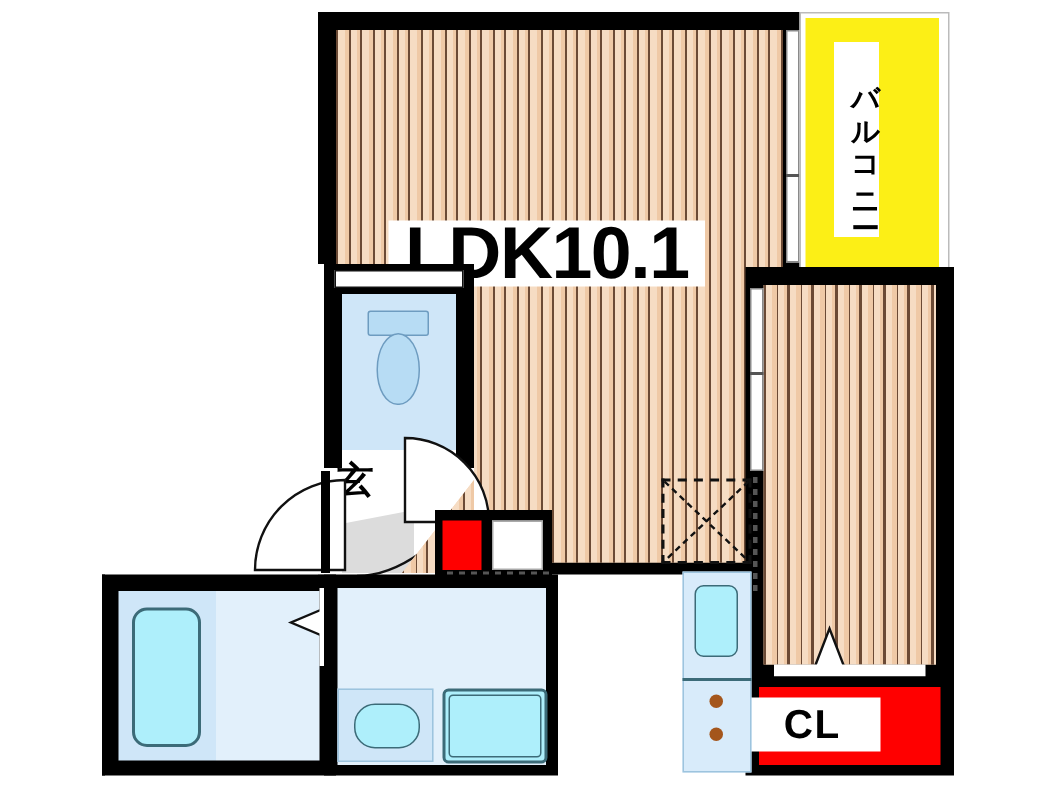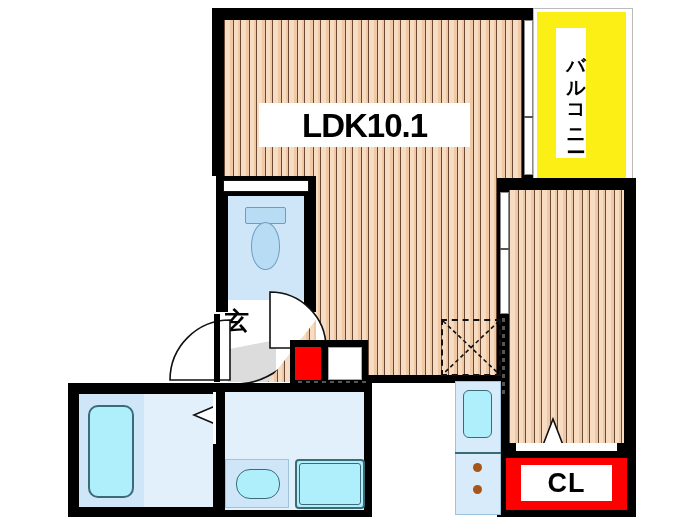--- a/index.html
+++ b/index.html
@@ -32,21 +32,21 @@
   .tilefloor{background:#D8EBFA;}
   .balcony{background:#FCEF16;}
   .redbox{background:#FF0000;}
   .whitebox{background:#FFFFFF;}
   .greybox{background:#DCDCDC;}
 
   
   .lbl{position:absolute;background:#ffffff;color:#000000;
        display:flex;align-items:center;justify-content:center;
        font-weight:bold;line-height:1;white-space:nowrap;box-sizing:border-box;}
-  .lbl-ldk{font-size:33px;letter-spacing:-1px;}
+  .lbl-ldk{font-size:49px;letter-spacing:-1px;margin-top:44px;}
   .lbl-yoshitsu{font-size:30px;letter-spacing:0px;}
   .lbl-cl{font-size:27px;letter-spacing:1px;}
   .lbl-gen{font-size:24px;background:transparent;font-weight:bold;}
   .lbl-balcony{font-size:19px;writing-mode:vertical-rl;text-orientation:upright;
                letter-spacing:3px;display:flex;align-items:flex-start;justify-content:center;
                padding-top:2px;}
 
   
   .tub{background:#AEEFFB;border:2px solid #3C6B78;border-radius:10px;}
   .sinkround{background:#AEEFFB;border:1.5px solid #3C6B78;border-radius:14px;}
@@ -96,21 +96,21 @@
 
   <div class="b dotlinev" style="left:502px;top:318px;width:3px;height:80px;"></div>
 
   <svg style="left:509px;top:415px;width:120px;height:32px;" viewBox="0 0 120 32">
     <polygon class="strokefill" points="34,30 44,4 54,30"></polygon>
   </svg>
   <div class="b winplain" style="left:516px;top:443px;width:101px;height:8px;"></div>
 
   <div class="b wall" style="left:497px;top:451px;width:139px;height:66px;"></div>
   <div class="b redbox" style="left:506px;top:458px;width:121px;height:52px;"></div>
-  <div class="lbl lbl-cl" style="left:521px;top:465px;width:91px;height:36px;">CL</div>
+  <div class="lbl lbl-cl" style="left:496px;top:465px;width:91px;height:36px;">CL</div>
 
   <div class="b dashbox" style="left:441px;top:319px;width:60px;height:57px;"></div>
   <svg style="left:441px;top:319px;width:60px;height:57px;" viewBox="0 0 60 57">
     <line x1="2" y1="2" x2="58" y2="55" stroke="#111" stroke-width="1.6" stroke-dasharray="4 3"></line>
     <line x1="58" y1="2" x2="2" y2="55" stroke="#111" stroke-width="1.6" stroke-dasharray="4 3"></line>
   </svg>
 
   <div class="b tilefloor" style="left:455px;top:381px;width:46px;height:134px;border:1px solid #9DC4DE;"></div>
   <div class="b ksink" style="left:463px;top:390px;width:29px;height:48px;"></div>
   <div class="b" style="left:455px;top:452px;width:46px;height:1.5px;background:#3C6B78;"></div>

